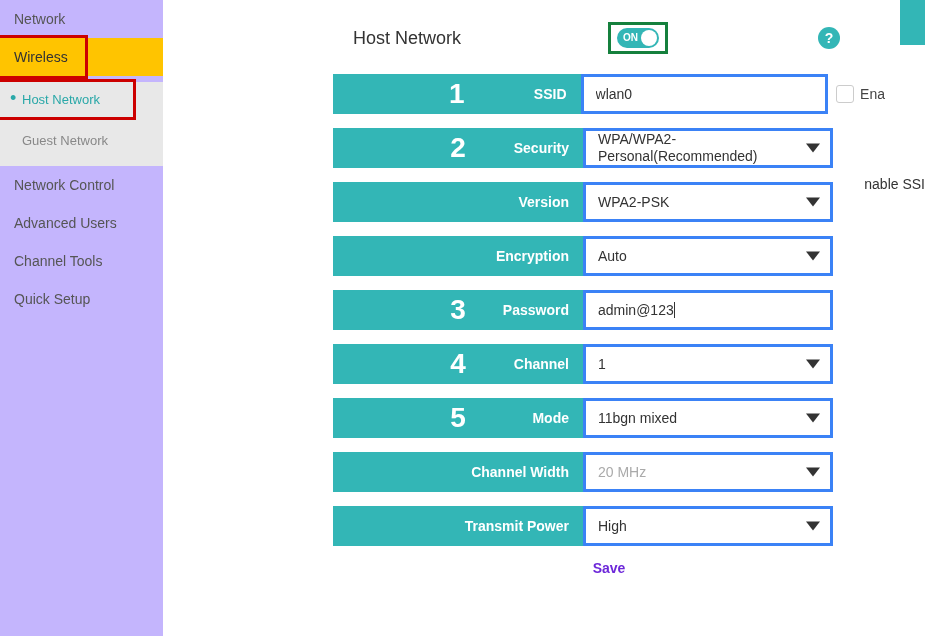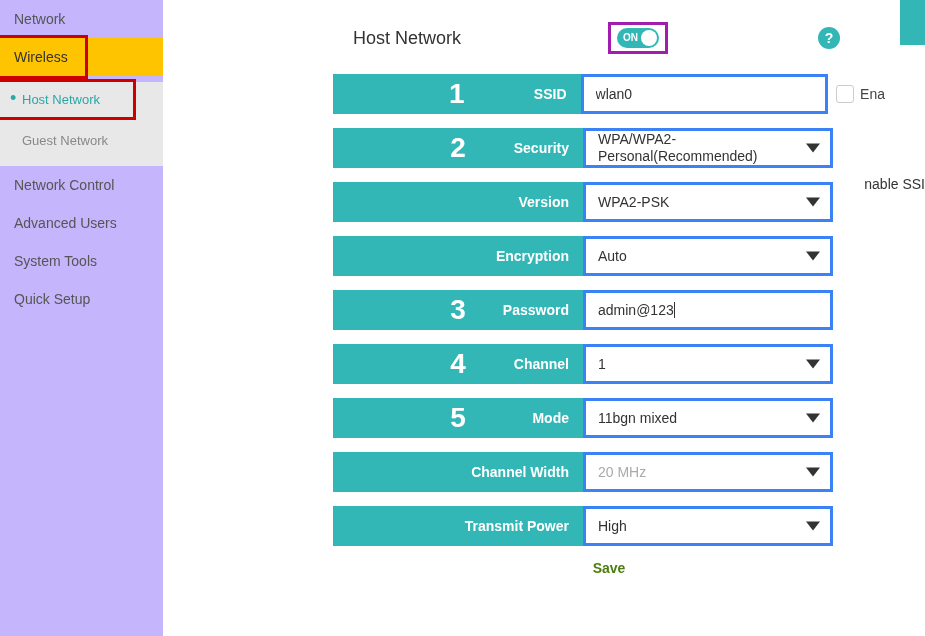--- a/index.html
+++ b/index.html
@@ -12,63 +12,63 @@
     .nav-sub.active::before { content: "•"; position: absolute; left: 10px; color: #2aa8a8; font-size: 18px; top: 6px; }
     .nav-sub-group { padding-bottom: 8px; background: #e8e8e8; }
     .wireless-highlight { position: absolute; left: -3px; top: -3px; right: 75px; bottom: -3px; border: 3px solid #c00; pointer-events: none; }
     .hostnet-highlight { position: absolute; left: -3px; top: -3px; right: 27px; bottom: -3px; border: 3px solid #c00; pointer-events: none; }
     .nav-plain { padding: 11px 14px; color: #555; cursor: pointer; font-size: 14px; }
 
     .content { position: absolute; left: 163px; top: 0; right: 0; padding: 20px 40px; }
     .header-row { display: flex; align-items: center; margin-bottom: 18px; position: relative; height: 36px;}
     .page-title { font-size: 18px; color: #333; font-weight: normal; position: absolute; left: 150px;}
     .toggle-wrap { position: absolute; left: 405px; }
-    .toggle-highlight { border: 3px solid #a21caf; padding: 3px 6px; display: inline-block; }
+    .toggle-highlight { border: 3px solid #15803d; padding: 3px 6px; display: inline-block; }
     .toggle { width: 42px; height: 20px; background: #33b6b6; border-radius: 10px; position: relative; display: inline-block; cursor: pointer; vertical-align: middle; }
     .toggle-text { position: absolute; left: 6px; top: 1px; color: #fff; font-size: 10px; font-weight: bold; line-height: 18px;}
     .toggle-knob { width: 16px; height: 16px; background: #fff; border-radius: 50%; position: absolute; right: 2px; top: 2px; }
     .help-icon { width: 22px; height: 22px; border-radius: 50%; background: #33b6b6; color: #fff; text-align: center; line-height: 22px; font-weight: bold; font-size: 14px; position: absolute; left: 615px; cursor: pointer;}
     .corner-block { position: absolute; right: -40px; top: -20px; width: 65px; height: 65px; background: #33b6b6; }
 
     .form-area { margin-left: 130px; }
     .row { display: flex; align-items: stretch; margin-bottom: 14px; min-height: 40px; }
     .label-cell { width: 250px; background: #33b6b6; color: #fff; display: flex; align-items: center; justify-content: flex-end; padding: 8px 14px; font-size: 14px; position: relative; }
     .label-num { position: absolute; left: 50%; transform: translateX(-50%); font-size: 28px; font-weight: bold; color: #fff; }
     .label-text { font-weight: bold; font-size: 14px; }
     .input-cell { width: 250px; border: 3px solid #3b82f6; display: flex; align-items: center; padding: 0 12px; background: #fff; position: relative; font-size: 14px; color: #333; }
     .input-cell input { border: none; outline: none; width: 100%; font-size: 14px; color: #333; background: transparent; }
     .input-cell.select { cursor: pointer; }
     .input-cell .placeholder-grey { color: #aaa; }
     .chevron { position: absolute; right: 10px; width: 0; height: 0; border-left: 7px solid transparent; border-right: 7px solid transparent; border-top: 9px solid #333; top: 50%; transform: translateY(-50%);}
     .checkbox-cell { display: flex; align-items: center; margin-left: 8px; }
     .checkbox { width: 18px; height: 18px; border: 1px solid #ccc; border-radius: 3px; margin-right: 6px; background: #fff; cursor: pointer;}
     .extra-text { position: absolute; right: 0px; top: 176px; font-size: 14px; color: #333; }
     .save-row { text-align: center; margin-top: 8px; }
-    .save-link { color: #4d7c0f; font-weight: bold; cursor: pointer; font-size: 14px;}
+    .save-link { color: #6d28d9; font-weight: bold; cursor: pointer; font-size: 14px;}
     .cursor-bar { display: inline-block; width: 1px; height: 16px; background: #333; vertical-align: middle; margin-left: 0px;}
   </style>
 </head>
 <body>
 
 <div class="sidebar">
   <div class="nav-item">Network</div>
   <div style="position:relative;">
     <div class="nav-item active">Wireless</div>
     <div class="wireless-highlight"></div>
   </div>
   <div class="nav-sub-group">
     <div style="position:relative; margin-top:6px;">
       <div class="nav-sub active">Host Network</div>
       <div class="hostnet-highlight"></div>
     </div>
     <div class="nav-sub" style="margin-top:6px;">Guest Network</div>
   </div>
   <div class="nav-plain">Network Control</div>
   <div class="nav-plain">Advanced Users</div>
-  <div class="nav-plain">System Tools</div>
+  <div class="nav-plain">Channel Tools</div>
   <div class="nav-plain">Quick Setup</div>
 </div>
 
 <div class="content">
   <div class="corner-block"></div>
   <div class="header-row">
     <div class="page-title">Host Network</div>
     <div class="toggle-wrap">
       <span class="toggle-highlight">
         <span class="toggle">

